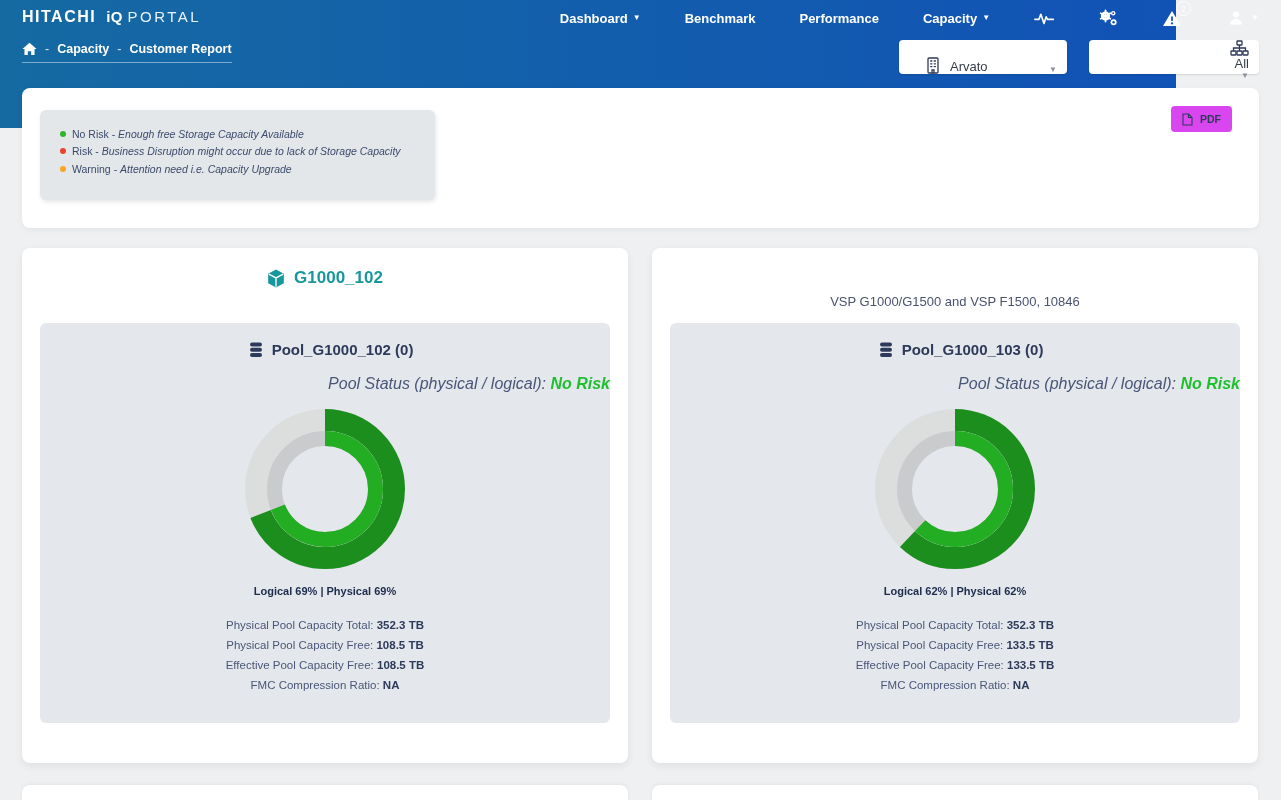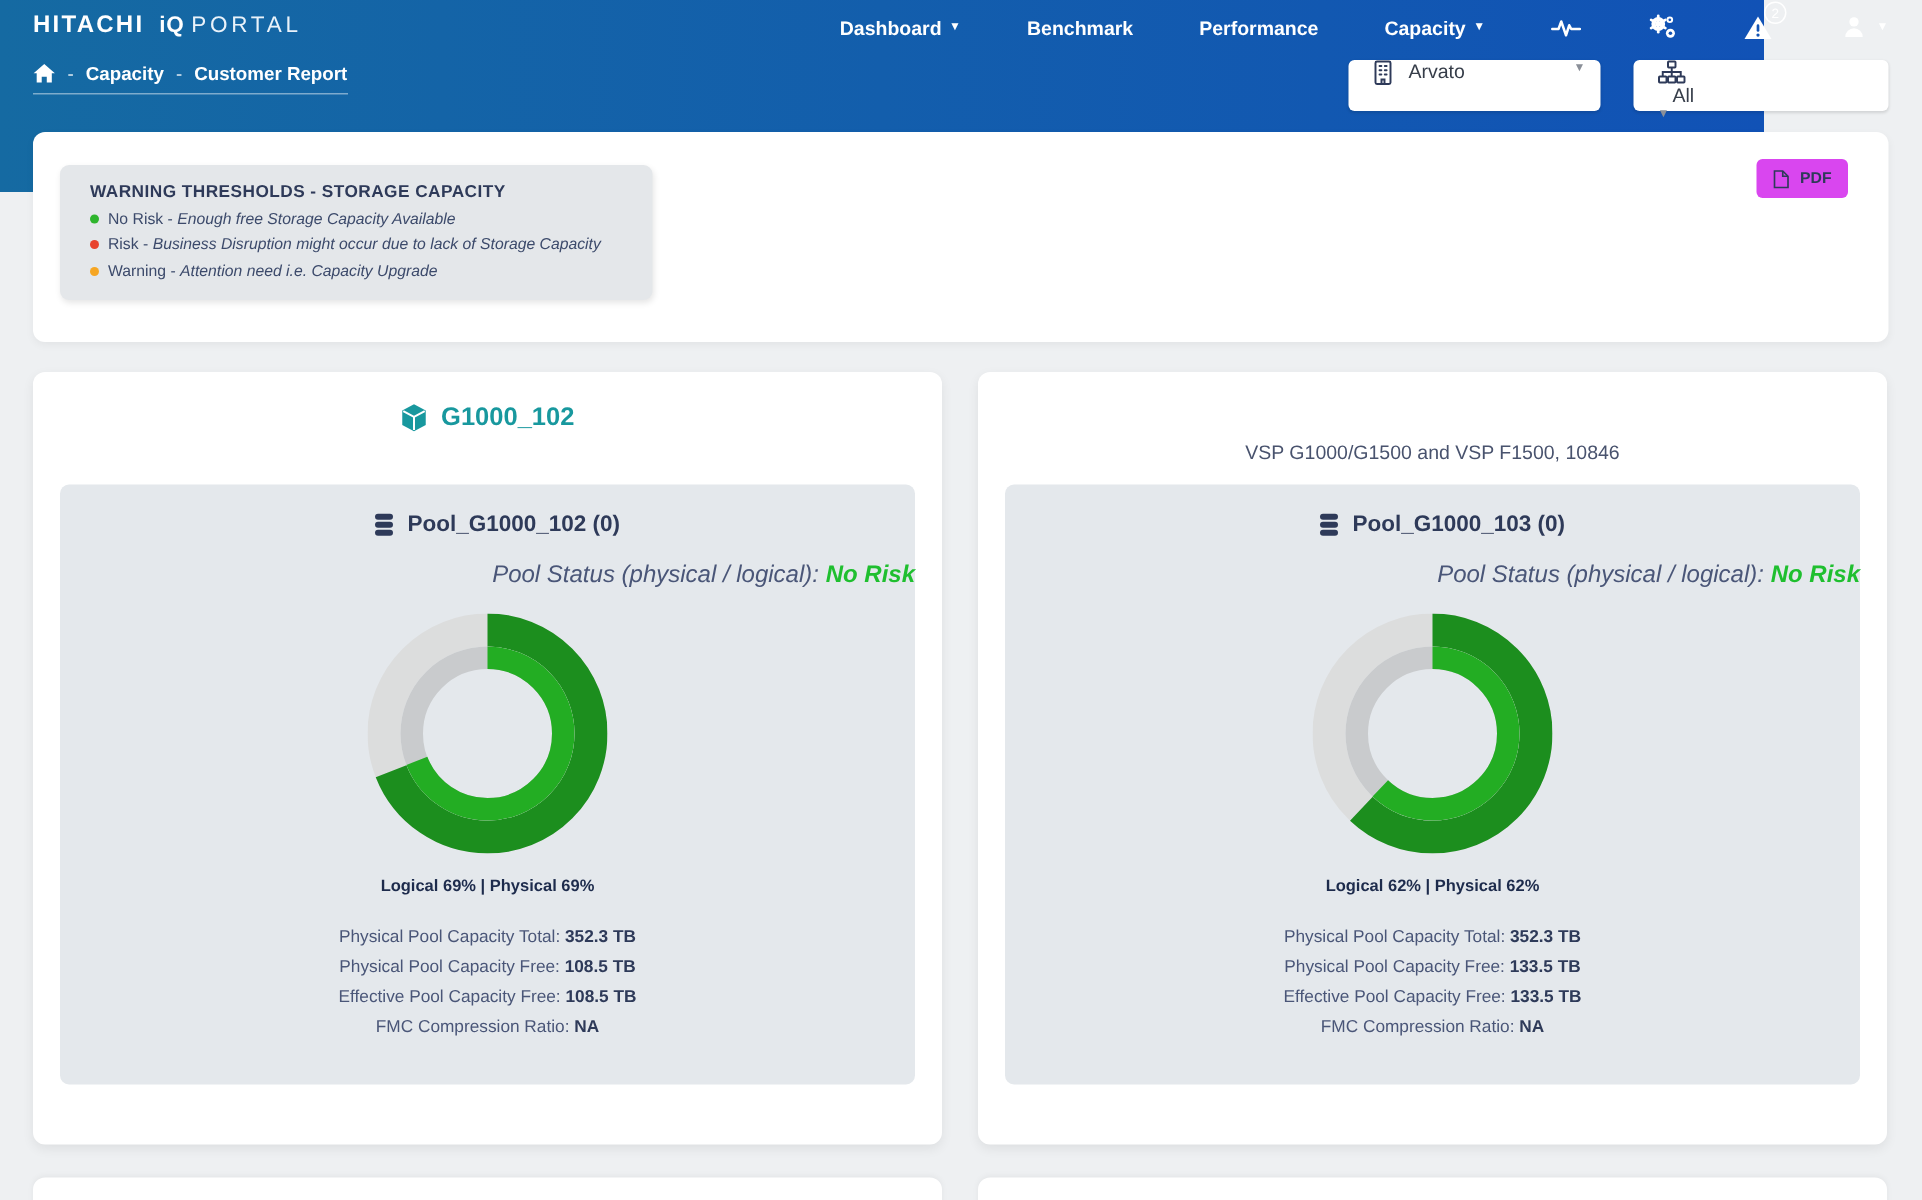--- a/index.html
+++ b/index.html
@@ -22,21 +22,21 @@
   .navicon { width:20px; height:20px; display:flex; align-items:center; justify-content:center; position:relative; cursor:pointer; }
   .badge { position:absolute; top:-7px; right:-9px; width:15px; height:15px; border:1.5px solid #fff;
     border-radius:50%; font-size:9px; color:#fff; display:flex; align-items:center; justify-content:center; }
 
   .breadcrumb { position:absolute; left:22px; top:42px; display:flex; align-items:center; gap:8px;
     color:#fff; font-size:12.5px; font-weight:bold; padding-bottom:6px;
     border-bottom:1px solid rgba(255,255,255,0.45); }
   .bc-sep { font-weight:normal; opacity:0.85; }
 
   .selectbox { position:absolute; top:40px; height:34px; background:#fff; border-radius:4px;
-    display:flex; align-items:flex-start; padding:0 10px 0 16px; cursor:pointer;
+    display:flex; align-items:flex-end; padding:0 10px 0 27px; cursor:pointer;
     box-shadow:0 1px 2px rgba(0,0,0,0.12); }
   .selectbox .lbl { font-size:13px; color:#363d49; margin-left:10px; flex:1; }
   .selectbox .sel-caret { font-size:8px; color:#8a8f98; }
   .sb-customer { left:899px; width:168px; }
   .sb-scope { left:1089px; width:170px;flex-direction:column; }
 
   
   .headpanel { position:absolute; left:22px; top:88px; width:1237px; height:140px;
     background:#fff; border-radius:8px; box-shadow:0 2px 6px rgba(0,0,0,0.05); }
   .legendbox { position:absolute; left:18px; top:22px; width:395px; height:90px;
@@ -185,21 +185,20 @@
         <path d="M9.5 5 v3 M3.5 11 v-3 h12 v3 M9.5 8 v3"></path>
       </svg>
     </span>
     <span class="lbl">All</span>
     <span class="sel-caret">▼</span>
   </div>
 </div>
 
 <div class="headpanel">
   <div class="legendbox">
-    <div class="legend-title">WARNING THRESHOLDS - STORAGE CAPACITY</div>
 
     <div class="legend-item">
       <span class="dot" style="background: rgb(46, 181, 45);"></span>
       <span><span>No Risk</span>&nbsp;<span>-</span>&nbsp;<em>Enough free Storage Capacity Available</em></span>
     </div>
     <div class="legend-item">
       <span class="dot" style="background: rgb(232, 67, 46);"></span>
       <span><span>Risk</span>&nbsp;<span>-</span>&nbsp;<em>Business Disruption might occur due to lack of Storage Capacity</em></span>
     </div>
     <div class="legend-item">

